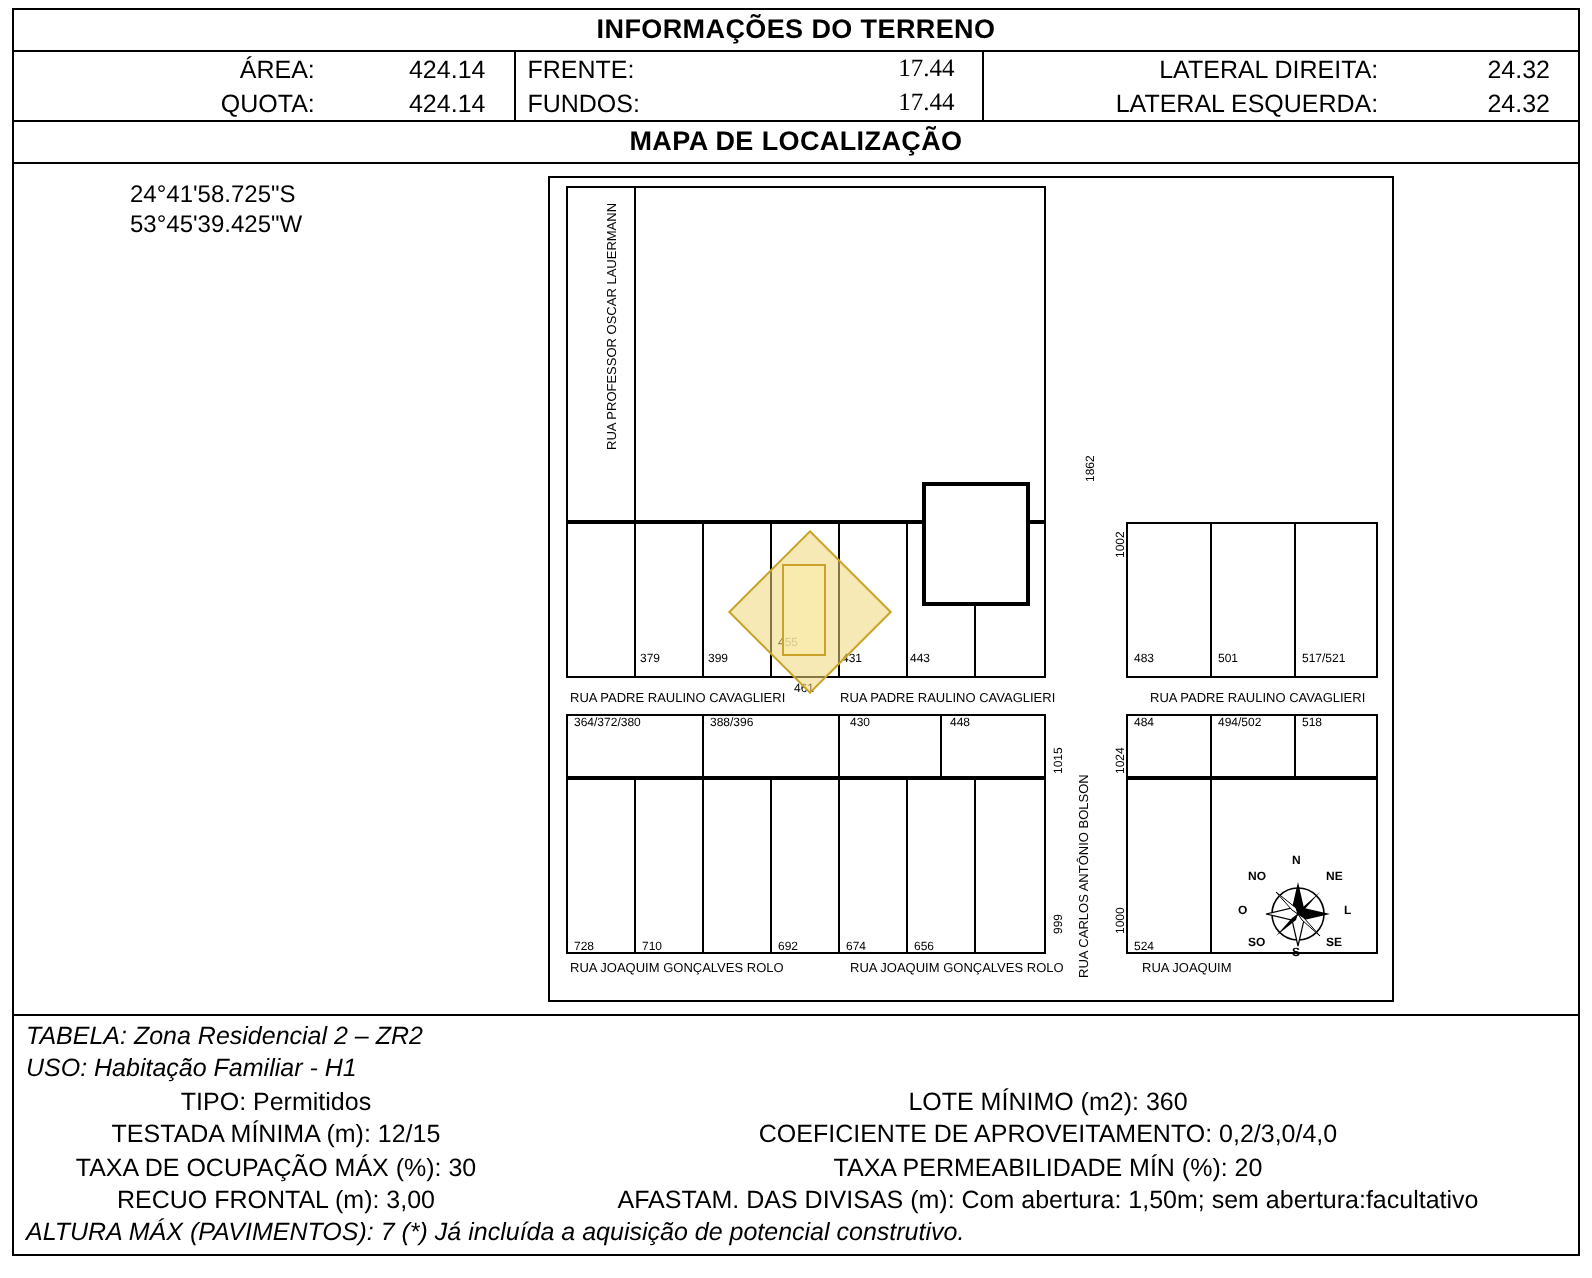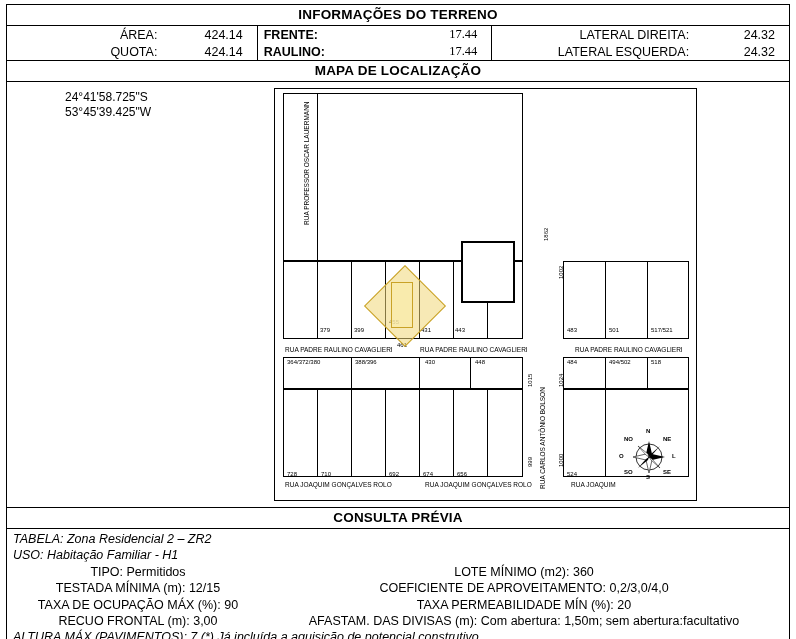--- a/index.html
+++ b/index.html
@@ -37,21 +37,21 @@
     font-size: 12.5px;
   }
   table.terreno td {
     padding: 1px 6px;
     white-space: nowrap;
   }
   .lbl { text-align: right; }
   .val { text-align: right; padding-right: 14px !important; }
   .col-a { width: 20%; }
   .col-b { width: 12%; }
-  .col-c { width: 18%; font-weight: bold; }
+  .col-c { width: 18%; }
   .col-d { width: 12%; font-family: Liberation Serif, serif; }
   .col-e { width: 26%; text-align: right; }
   .col-f { width: 12%; }
   .vline { border-left: 1px solid #000; }
 
   
   .map-body {
     position: relative;
     height: 425px;
     overflow: hidden;
@@ -157,21 +157,21 @@
         <td class="col-a lbl">ÁREA:</td>
         <td class="col-b val">424.14</td>
         <td class="col-c lbl vline" style="text-align:left">FRENTE:</td>
         <td class="col-d val">17.44</td>
         <td class="col-e lbl vline">LATERAL DIREITA:</td>
         <td class="col-f val">24.32</td>
       </tr>
       <tr>
         <td class="col-a lbl">QUOTA:</td>
         <td class="col-b val">424.14</td>
-        <td class="col-c lbl vline" style="text-align:left">RAULINO:</td>
+        <td class="col-c lbl vline" style="text-align:left">FUNDOS:</td>
         <td class="col-d val">17.44</td>
         <td class="col-e lbl vline">LATERAL ESQUERDA:</td>
         <td class="col-f val">24.32</td>
       </tr>
     </tbody>
       </table>
   </div>
 
   <div class="block">
     <div class="section-title">MAPA DE LOCALIZAÇÃO</div>
@@ -286,34 +286,33 @@
           <span class="lab" style="left:45px; top:12px;">NE</span>
           <span class="lab" style="left:6px; top:45px;">SO</span>
           <span class="lab" style="left:45px; top:45px;">SE</span>
         </div>
 
       </div>
     </div>
   </div>
 
   <div class="block">
-    <div class="section-title">CONSULTA PRÉVIA</div>
     <div class="consulta">
       <div class="cfull">TABELA: Zona Residencial 2 – ZR2</div>
       <div class="cfull">USO: Habitação Familiar - H1</div>
       <div class="crow">
         <div class="ccol1">TIPO: Permitidos</div>
         <div class="ccol2">LOTE MÍNIMO (m2): 360</div>
       </div>
       <div class="crow">
         <div class="ccol1">TESTADA MÍNIMA (m): 12/15</div>
         <div class="ccol2">COEFICIENTE DE APROVEITAMENTO: 0,2/3,0/4,0</div>
       </div>
       <div class="crow">
-        <div class="ccol1">TAXA DE OCUPAÇÃO MÁX (%): 90</div>
+        <div class="ccol1">TAXA DE OCUPAÇÃO MÁX (%): 30</div>
         <div class="ccol2">TAXA PERMEABILIDADE MÍN (%): 20</div>
       </div>
       <div class="crow">
         <div class="ccol1">RECUO FRONTAL (m): 3,00</div>
         <div class="ccol2">AFASTAM. DAS DIVISAS (m): Com abertura: 1,50m; sem abertura:facultativo</div>
       </div>
       <div class="cfull">ALTURA MÁX (PAVIMENTOS): 7 (*) Já incluída a aquisição de potencial construtivo.</div>
     </div>
   </div>
 

